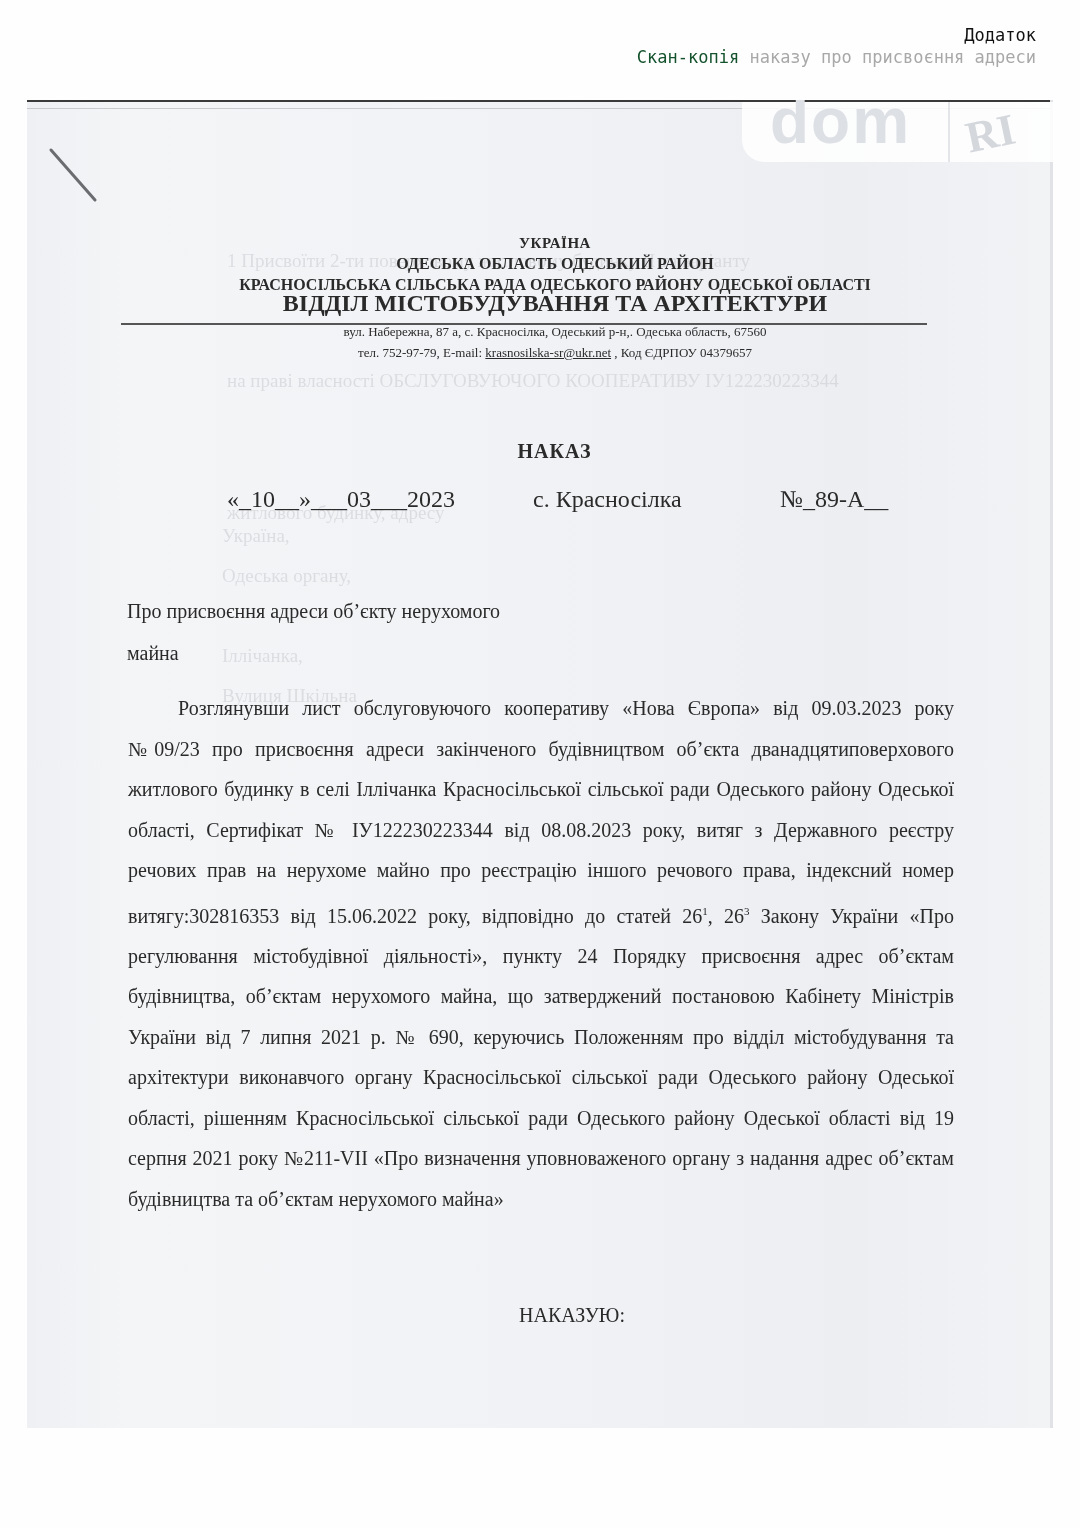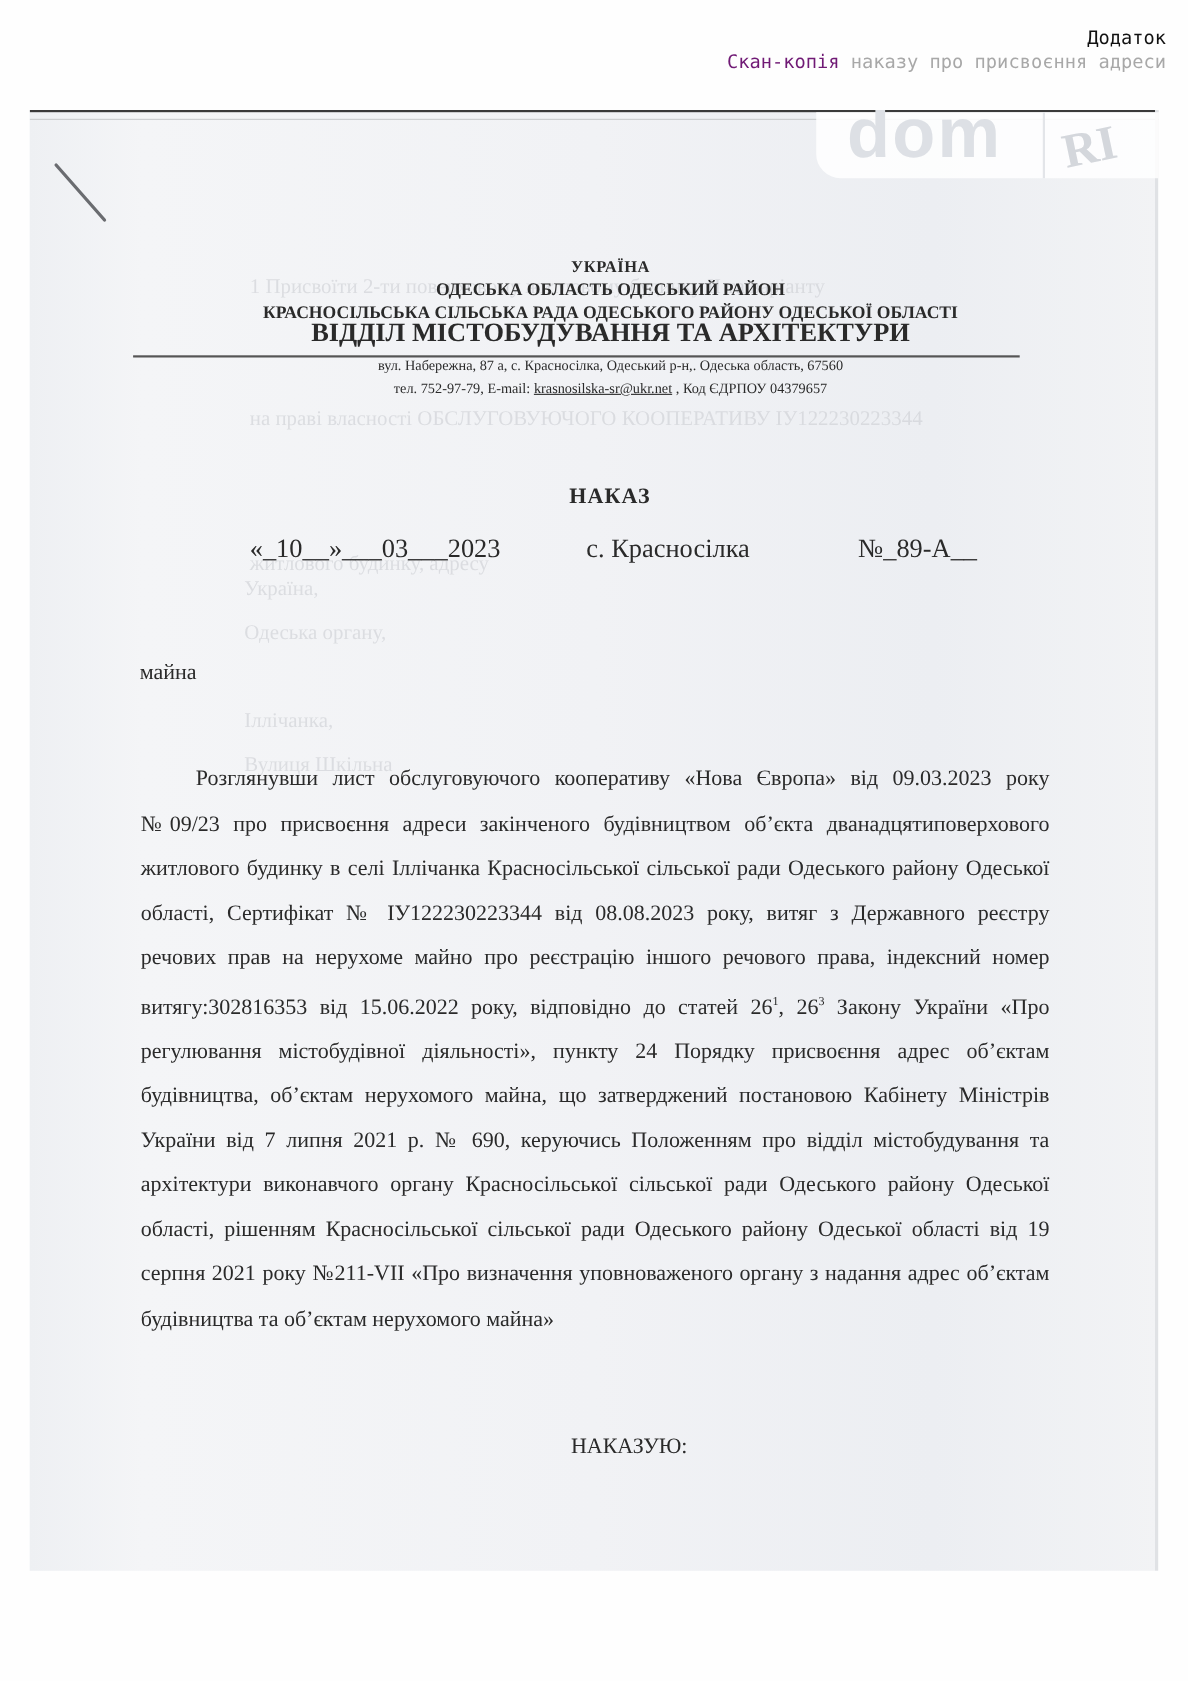--- a/index.html
+++ b/index.html
@@ -1,24 +1,24 @@
 <!DOCTYPE html>
 <html><head>
 <meta charset="utf-8">
 <style>
   html, body { margin: 0; padding: 0; }
   body {
     width: 1080px; height: 1528px; background: #fefefe; position: relative; overflow: hidden;
     font-family: "Liberation Serif", serif;
   }
   .top-header {
-    position: absolute; right: 20px; top: 24px; text-align: right;
+    position: absolute; right: 44px; top: 24px; text-align: right;
     font-family: "DejaVu Sans Mono", monospace; font-size: 17px; line-height: 22px; color: #111;
   }
-  .top-header .sub-dark { color: #701a75; margin-top: 48px; }
+  .top-header .sub-dark { color: #14532d; margin-top: 48px; }
   .top-header .sub-light { color: #a8a8a8; }
   .scan {
     position: absolute; left: 27px; top: 100px; width: 1026px; height: 1328px;
     background: linear-gradient(90deg, #eef0f3 0%, #f4f5f7 10%, #f1f2f5 50%, #eceef2 80%, #f2f3f5 100%);
     overflow: hidden;
   }
   .scan-top-line { position: absolute; left: 0; top: 0; width: 100%; height: 2px; background: #3a3a3a; }
   .scan-top-line2 { position: absolute; left: 0; top: 8px; width: 100%; height: 1px; background: #c8cacd; }
   .pen-mark { position: absolute; left: 16px; top: 42px; width: 70px; height: 70px; }
   .watermark {
@@ -97,20 +97,21 @@
     <div class="h-rule"></div>
     <div class="h-addr">вул. Набережна, 87 а,  с. Красносілка,  Одеський р-н,. Одеська область, 67560</div>
     <div class="h-contacts"><span>тел. 752-97-79, E-mail: </span><span class="email">krasnosilska-sr@ukr.net</span><span> , Код ЄДРПОУ 04379657</span></div>
 
     <div class="order-title">НАКАЗ</div>
     <div class="order-line date-part">«_10__»___03___2023</div>
     <div class="order-line place-part">с. Красносілка</div>
     <div class="order-line number-part">№_89-А__</div>
 
     <div class="subject">
+      <div>Про присвоєння адреси об’єкту нерухомого</div>
       <div>майна</div>
     </div>
 
     <div class="body-text"><span>Розглянувши лист обслуговуючого кооперативу «Нова Європа» від 09.03.2023 року №09/23 про присвоєння адреси закінченого будівництвом об’єкта дванадцятиповерхового житлового будинку в селі Іллічанка Красносільської сільської ради Одеського району Одеської області, Сертифікат № ІУ122230223344 від 08.08.2023 року, витяг з Державного реєстру речових прав на нерухоме майно про реєстрацію іншого речового права, індексний номер витягу:302816353 від 15.06.2022 року,  відповідно до статей  26</span><sup>1</sup><span>, 26</span><sup>3</sup><span> Закону України «Про регулювання містобудівної діяльності», пункту 24 Порядку присвоєння адрес об’єктам будівництва, об’єктам нерухомого майна, що затверджений постановою Кабінету Міністрів України від 7 липня 2021 р. № 690, керуючись Положенням про відділ містобудування та архітектури виконавчого органу Красносільської сільської ради Одеського району Одеської області, рішенням Красносільської сільської ради Одеського району Одеської області від 19 серпня 2021 року №211-VII «Про визначення уповноваженого органу з надання адрес об’єктам будівництва та об’єктам нерухомого майна»</span></div>
 
     <div class="ordering">НАКАЗУЮ:</div>
   </div>
 </div>
 
 </body></html>

